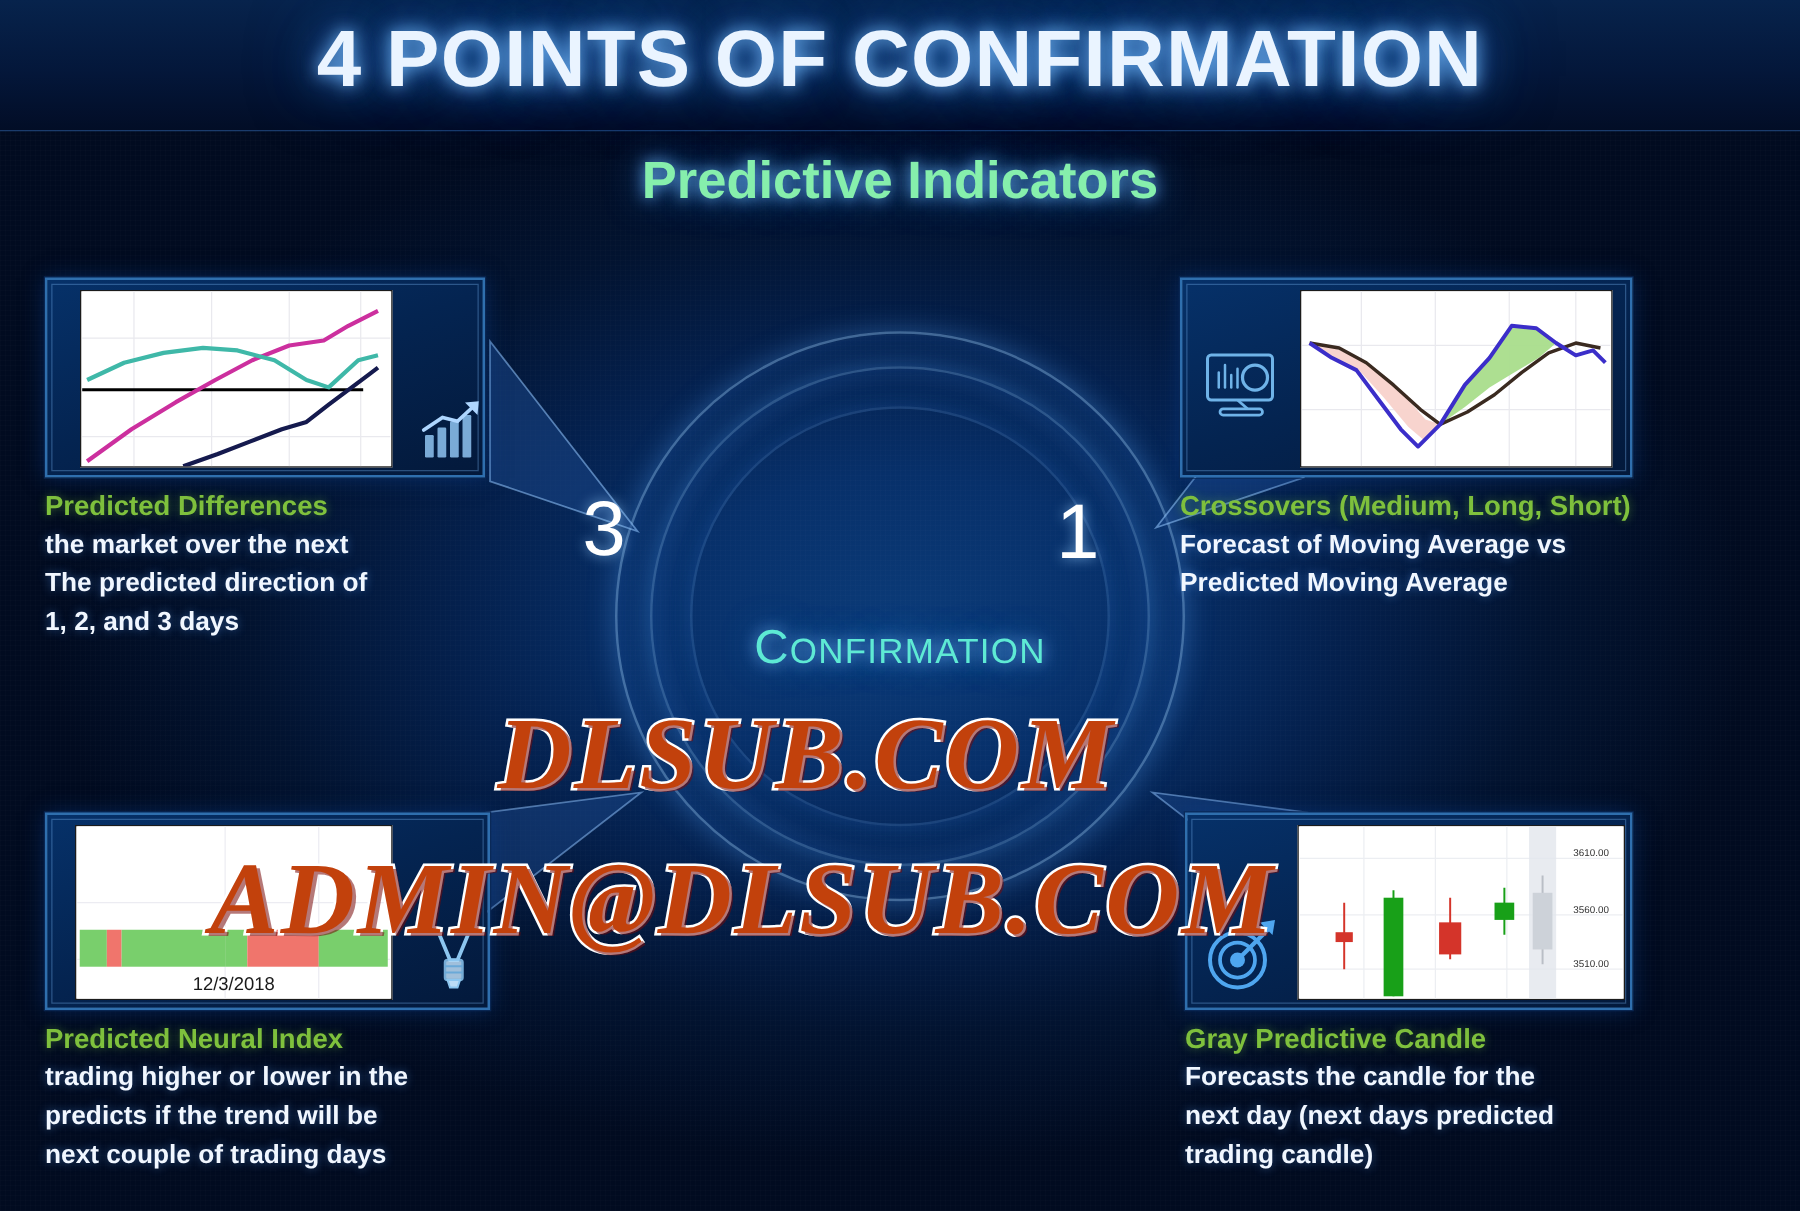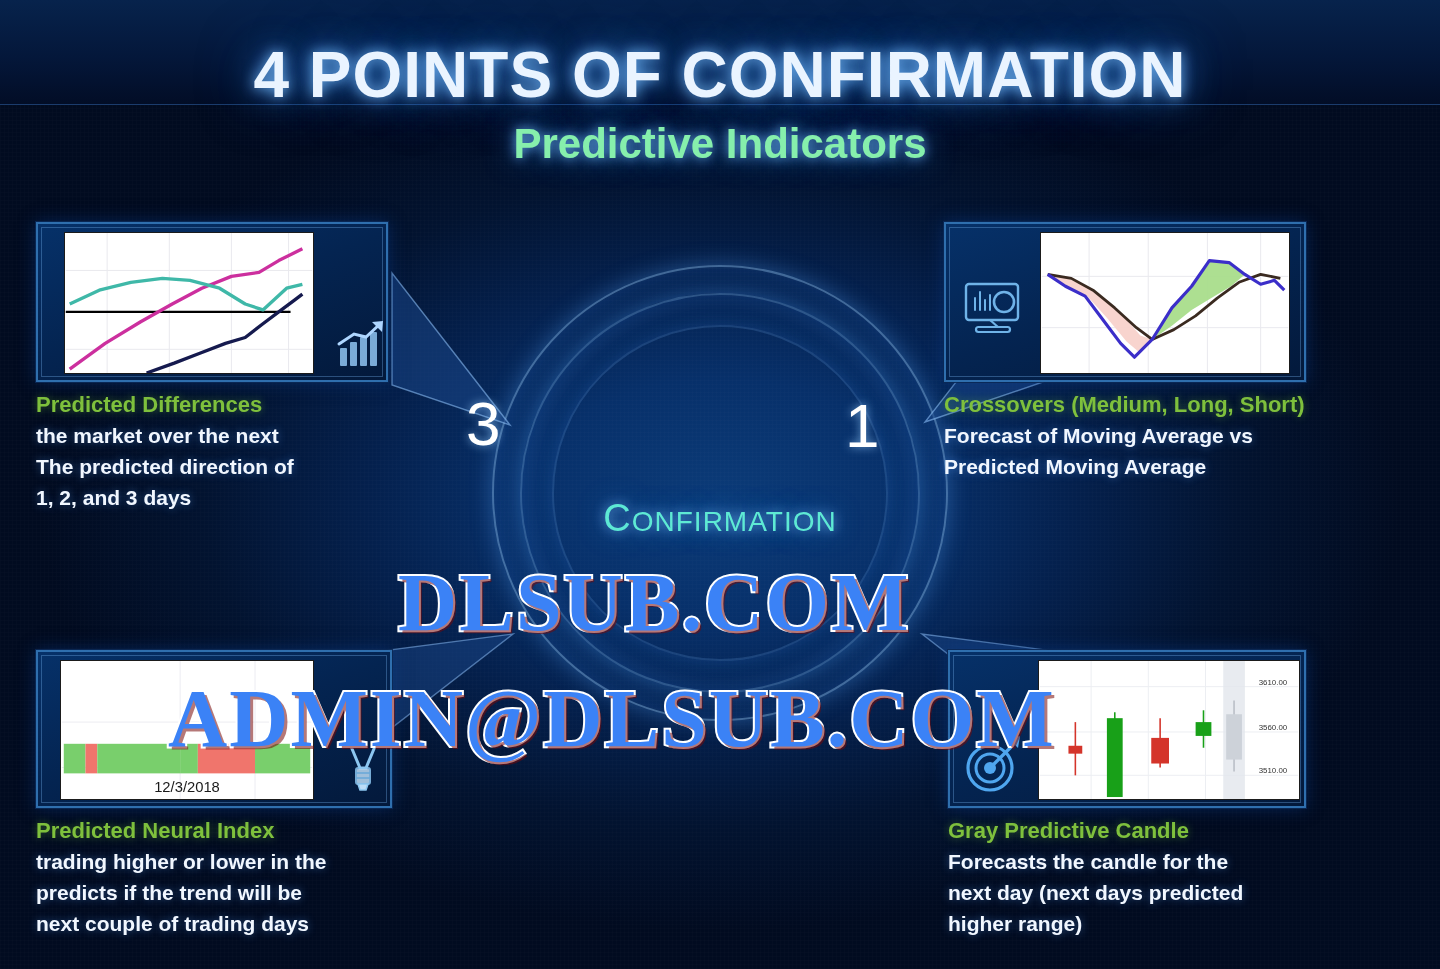--- a/index.html
+++ b/index.html
@@ -24,21 +24,20 @@
     background:linear-gradient(180deg,#061c3e 0%,#041customs 0%,#04173a 55%,#020d25 100%);
     background:linear-gradient(180deg,#07234c 0%,#04173a 55%,#020d26 100%);
     border-bottom:1px solid rgba(120,180,255,.18);
   }
   .hdr-title{
     position:absolute;left:0;top:10px;width:1440px;text-align:center;
     font-size:64px;font-weight:bold;letter-spacing:1px;
     color:#eaf4ff;
     text-shadow:0 0 14px rgba(120,190,255,.95),0 0 34px rgba(60,150,255,.75),0 0 60px rgba(30,110,220,.5);
     font-family:"Liberation Sans",sans-serif;
-    margin-top:28px;
   }
   .sub-title{
     position:absolute;left:0;top:120px;width:1440px;text-align:center;
     font-size:42px;font-weight:bold;color:#86efac;
     text-shadow:0 0 12px rgba(110,185,255,.95),0 0 30px rgba(50,140,250,.7);
   }
   
   .ring-wrap{position:absolute;left:492px;top:265px;width:456px;height:456px;}
   .ring{
     position:absolute;border-radius:50%;
@@ -81,24 +80,25 @@
   }
   .card-p{
     font-size:21px;line-height:1.48;color:#f1f7ff;font-weight:bold;
     text-shadow:0 0 8px rgba(90,160,255,.45);
   }
   .icon{position:absolute;}
   
   .wm{
     position:absolute;white-space:nowrap;
     font-family:"Liberation Serif",serif;font-weight:bold;
-    color:#3b82f6;
+    color:#c2410c;
     -webkit-text-stroke:4px #ffffff;
     paint-order:stroke fill;
     text-shadow:3px 3px 0 rgba(120,10,10,.55);
+    font-style:italic;
   }
   #wm1{left:398px;top:556px;font-size:82px;letter-spacing:2px;}
   #wm2{left:168px;top:672px;font-size:82px;letter-spacing:2px;}
 </style>
 </head>
 <body>
 
 <div class="tex"></div>
 
 <div class="hdr"></div>
@@ -292,18 +292,18 @@
       <circle cx="28" cy="34" r="14" fill="none" stroke="#4fa6ef" stroke-width="3"></circle>
       <circle cx="28" cy="34" r="6" fill="#4fa6ef"></circle>
       <line x1="28" y1="34" x2="54" y2="8" stroke="#4fa6ef" stroke-width="3.4" stroke-linecap="round"></line>
       <path d="M46 4 L58 2 L56 14 Z" fill="#4fa6ef"></path>
     </svg>
   </div>
   <div class="card-h">Gray Predictive Candle</div>
   <div class="card-p">
     <div>Forecasts the candle for the</div>
     <div>next day (next days predicted</div>
-    <div>higher range)</div>
+    <div>trading candle)</div>
   </div>
 </div>
 
 <div class="wm" id="wm1">DLSUB.COM</div>
 <div class="wm" id="wm2">ADMIN@DLSUB.COM</div>
 
 </body></html>

